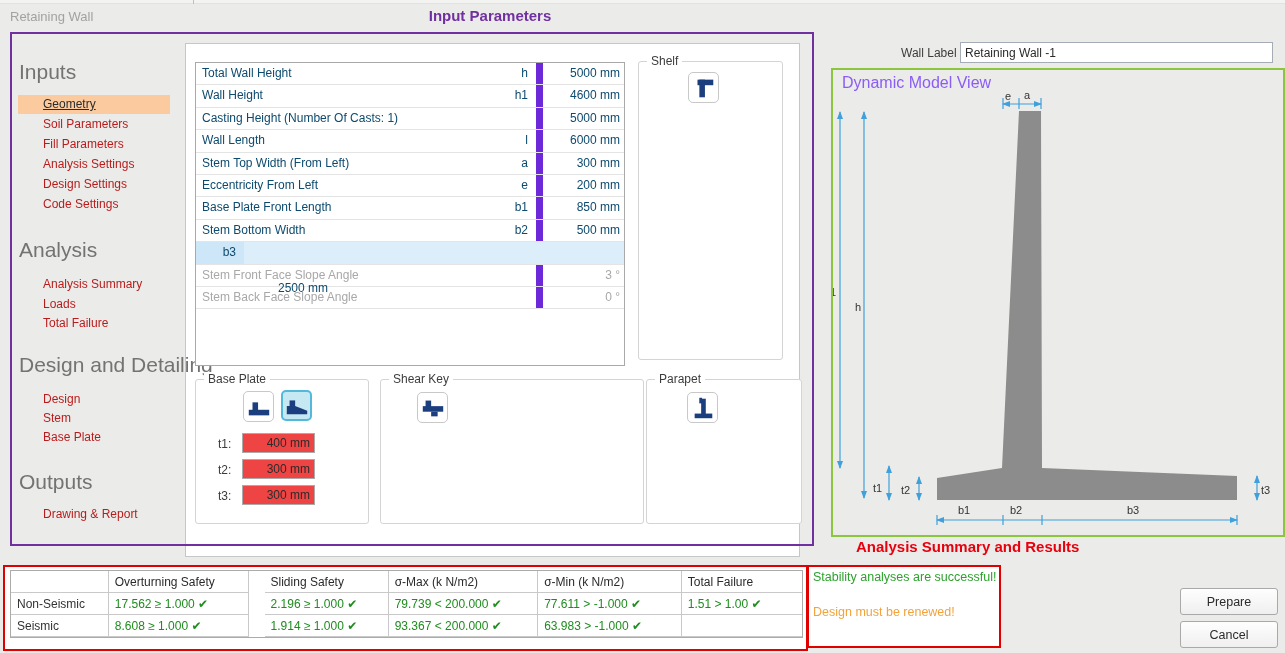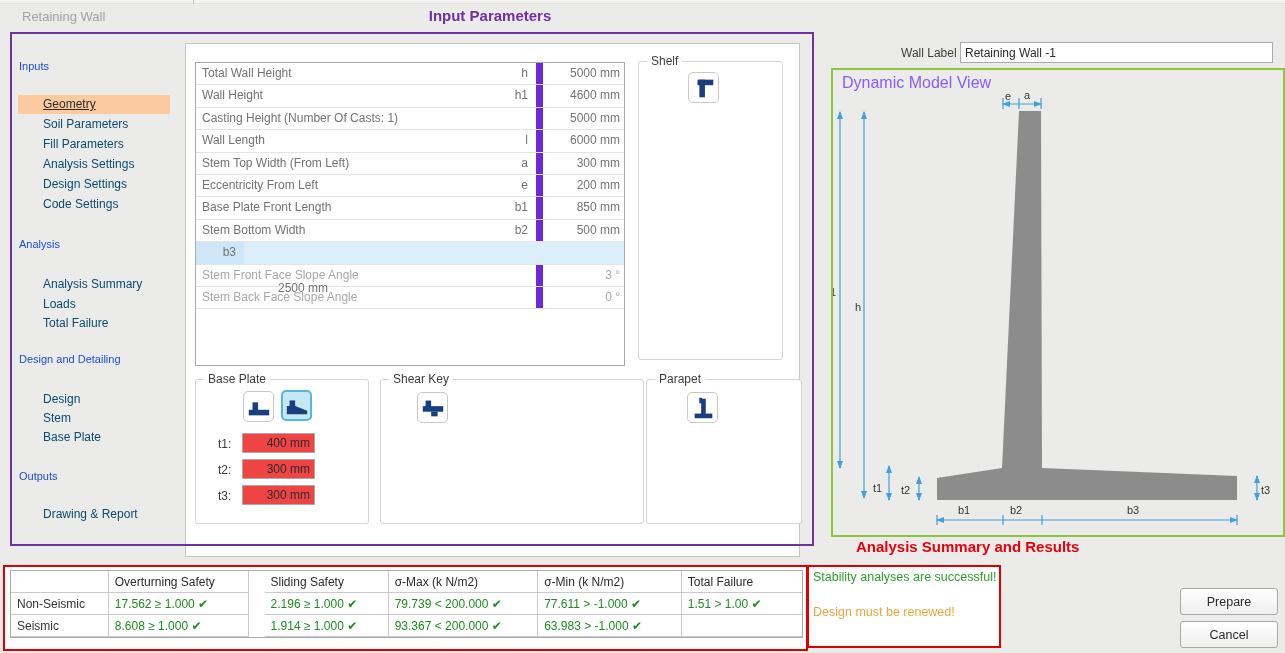--- a/index.html
+++ b/index.html
@@ -1,37 +1,37 @@
 <!DOCTYPE html>
 <html><head>
 <meta charset="utf-8">
 <style>
   html,body{margin:0;padding:0;}
   body{font-family:"Liberation Sans","DejaVu Sans",sans-serif;background:#EBEBE9;}
   .app{position:relative;width:1285px;height:653px;background:#EBEBE9;overflow:hidden;}
   .abs{position:absolute;}
   
-  .win-title{left:22px;top:9px;font-size:13px;color:#A2A2A2;}
+  .win-title{left:10px;top:9px;font-size:13px;color:#A2A2A2;}
   .ann-purple-title{left:340px;top:7px;width:300px;text-align:center;font-size:15px;font-weight:bold;color:#7030A0;}
   .topstrip{left:0;top:0;width:1285px;height:3px;background:#F3F3F1;border-bottom:1px solid #E2E2E0;}
   .tabnotch{left:193px;top:0;width:1px;height:4px;background:#BFBFBF;}
   
   .ann-box{pointer-events:none;z-index:40;background:transparent;}
   .purple-box{left:10px;top:32px;width:800px;height:510px;border:2px solid #7030A0;}
   .green-box{left:831px;top:68px;width:450px;height:465px;border:2px solid #8CC63F;}
   .red-box{border:2px solid #E00000;}
   
-  .side-h{font-size:11px;color:#1d4ed8;}
-  .side-item{left:18px;width:152px;height:19px;line-height:19px;padding-left:25px;font-size:12px;color:#0c4a6e;cursor:default;box-sizing:border-box;}
+  .side-h{font-size:21px;color:#737373;}
+  .side-item{left:18px;width:152px;height:19px;line-height:19px;padding-left:25px;font-size:12px;color:#b91c1c;cursor:default;box-sizing:border-box;}
   .side-item.active{background:#FBCB9F;text-decoration:underline;color:#2B2B2B;}
   
   .panel{left:185px;top:43px;width:615px;height:514px;background:#FFFFFF;border:1px solid #C6C6C6;box-sizing:border-box;}
   
   .ptable{left:195px;top:62px;width:430px;height:304px;background:#fff;border:1px solid #A9A9A9;box-sizing:border-box;}
-  .prow{display:flex;height:21.4px;line-height:21.4px;border-bottom:1px solid #E4E4E4;font-size:12px;color:#737373;}
+  .prow{display:flex;height:21.4px;line-height:21.4px;border-bottom:1px solid #E4E4E4;font-size:12px;color:#0c4a6e;}
   .prow .lbl{flex:1;padding-left:6px;white-space:nowrap;overflow:hidden;}
   .prow .sym{width:40px;text-align:right;padding-right:8px;}
   .prow .val{width:77px;text-align:right;padding-right:4px;border-left:7px solid #6d28d9;}
   .prow.selected .lbl,.prow.selected{background:#DCEEFA;}
   .prow.selected .sym{background:#CDE7F8;}
   .prow.selected .val{background:#FFFFFF;margin-top:36px;}
   .prow.disabled{color:#A8A8A8;}
   
   .gb{border:1px solid #D4D4D4;border-radius:3px;background:#fff;}
   .gb .cap{position:absolute;top:-8px;left:8px;background:#fff;padding:0 4px;font-size:12px;color:#3C3C3C;}

